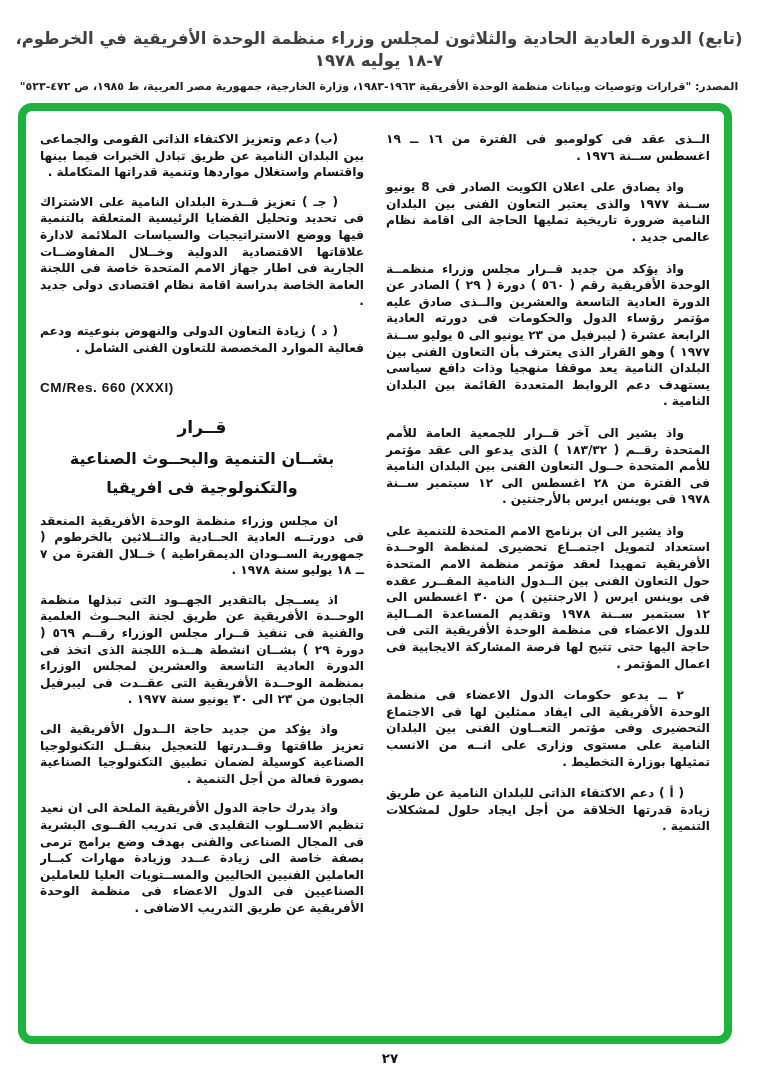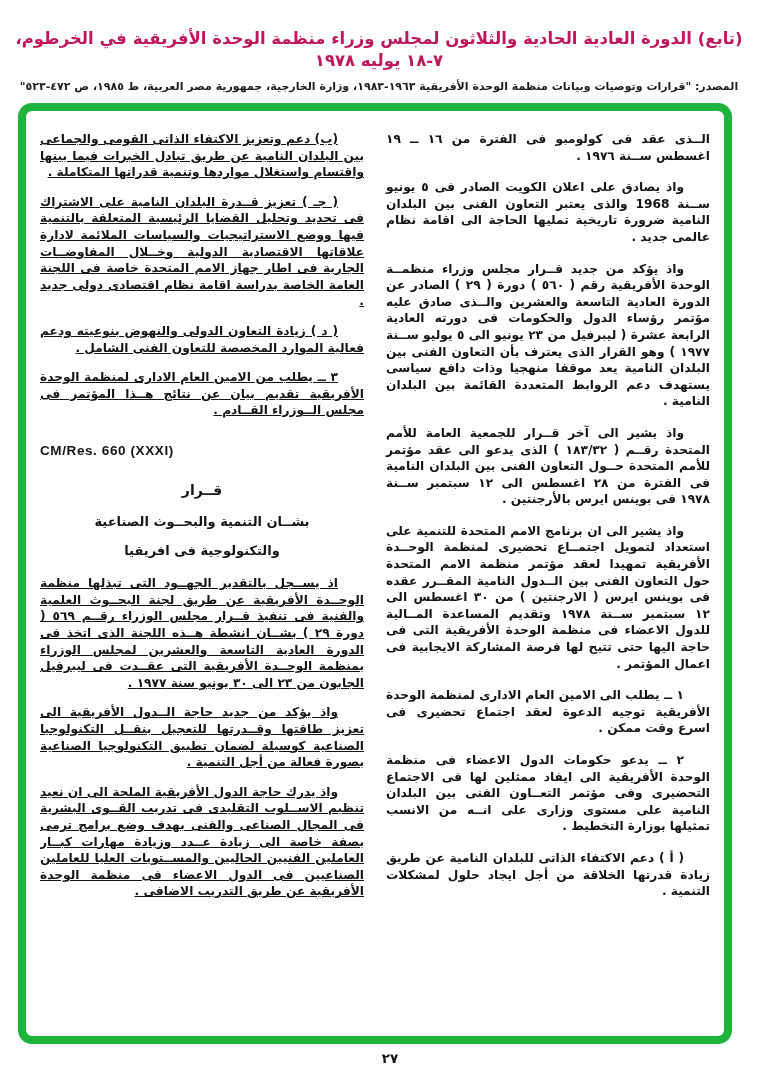--- a/index.html
+++ b/index.html
@@ -16,21 +16,21 @@
     position: absolute;
     top: 28px;
     left: 0;
     width: 758px;
     text-align: center;
     direction: rtl;
   }
   .header-title {
     font-size: 16.5px;
     font-weight: bold;
-    color: #be185d;
+    color: #404040;
     letter-spacing: 0;
     line-height: 1.35;
   }
   .header-source {
     margin-top: 7px;
     font-size: 11px;
     font-weight: bold;
     color: #1c1c1c;
   }
   
@@ -60,41 +60,41 @@
   .col {
     width: 324px;
     color: #141414;
     font-size: 12.2px;
     font-weight: bold;
     line-height: 16.6px;
     text-align: justify;
   }
   .para { margin: 0 0 15px 0; text-indent: 26px; }
   .para.no-indent { text-indent: 0; }
-  .para.tight { margin-bottom: 13px; text-decoration: underline; }
+  .para.tight { margin-bottom: 13px; }
   .code-line {
     direction: ltr;
     text-align: left;
     font-family: Liberation Sans, sans-serif;
     font-size: 13.5px;
     font-weight: bold;
     letter-spacing: 0.6px;
     margin: 24px 0 22px 0;
     text-indent: 0;
   }
   .decision-title {
     text-align: center;
     text-indent: 0;
-    font-size: 14px;
+    font-size: 17px;
     margin: 0 0 16px 0;
   }
   .decision-sub {
     text-align: center;
     text-indent: 0;
-    font-size: 13px;
+    font-size: 16px;
     margin: 12px 0 9px 0;
   }
   .decision-sub.last { margin-bottom: 16px; text-align: center; }
   
   .page-number {
     position: absolute;
     top: 1050px;
     left: 11px;
     width: 758px;
     text-align: center;
@@ -111,41 +111,40 @@
   <div class="header">
     <div class="header-title">(تابع) الدورة العادية الحادية والثلاثون لمجلس وزراء منظمة الوحدة الأفريقية في الخرطوم، ٧-١٨ يوليه ١٩٧٨</div>
     <div class="header-source">المصدر: "قرارات وتوصيات وبيانات منظمة الوحدة الأفريقية ١٩٦٣-١٩٨٣، وزارة الخارجية، جمهورية مصر العربية، ط ١٩٨٥، ص ٤٧٢-٥٢٣"</div>
   </div>
 
   <div class="frame">
     <div class="cols">
 
       <div class="col">
         <p class="para no-indent">الــذى عقد فى كولومبو فى الفترة من ١٦ ــ ١٩ اغسطس ســنة ١٩٧٦ .</p>
-        <p class="para">واذ يصادق على اعلان الكويت الصادر فى ٥ يونيو ســنة 1968 والذى يعتبر التعاون الفنى بين البلدان النامية ضرورة تاريخية تمليها الحاجة الى اقامة نظام عالمى جديد .</p>
+        <p class="para">واذ يصادق على اعلان الكويت الصادر فى 8 يونيو ســنة ١٩٧٧ والذى يعتبر التعاون الفنى بين البلدان النامية ضرورة تاريخية تمليها الحاجة الى اقامة نظام عالمى جديد .</p>
         <p class="para">واذ يؤكد من جديد قــرار مجلس وزراء منظمــة الوحدة الأفريقية رقم ( ٥٦٠ ) دورة ( ٢٩ ) الصادر عن الدورة العادية التاسعة والعشرين والــذى صادق عليه مؤتمر رؤساء الدول والحكومات فى دورته العادية الرابعة عشرة ( ليبرفيل من ٢٣ يونيو الى ٥ يوليو ســنة ١٩٧٧ ) وهو القرار الذى يعترف بأن التعاون الفنى بين البلدان النامية يعد موقفا منهجيا وذات دافع سياسى يستهدف دعم الروابط المتعددة القائمة بين البلدان النامية .</p>
         <p class="para">واذ يشير الى آخر قــرار للجمعية العامة للأمم المتحدة رقــم ( ١٨٣/٣٢ ) الذى يدعو الى عقد مؤتمر للأمم المتحدة حــول التعاون الفنى بين البلدان النامية فى الفترة من ٢٨ اغسطس الى ١٢ سبتمبر ســنة ١٩٧٨ فى بوينس ايرس بالأرجنتين .</p>
         <p class="para">واذ يشير الى ان برنامج الامم المتحدة للتنمية على استعداد لتمويل اجتمــاع تحضيرى لمنظمة الوحــدة الأفريقية تمهيدا لعقد مؤتمر منظمة الامم المتحدة حول التعاون الفنى بين الــدول النامية المقــرر عقده فى بوينس ايرس ( الارجنتين ) من ٣٠ اغسطس الى ١٢ سبتمبر ســنة ١٩٧٨ وتقديم المساعدة المــالية للدول الاعضاء فى منظمة الوحدة الأفريقية التى فى حاجة اليها حتى تتيح لها فرصة المشاركة الايجابية فى اعمال المؤتمر .</p>
-        <p class="para">١ ــ يطلب الى الامين العام الادارى لمنظمة الوحدة الأفريقية توجيه الدعوة لعقد اجتماع تحضيرى فى اسرع وقت ممكن .</p>
         <p class="para">٢ ــ يدعو حكومات الدول الاعضاء فى منظمة الوحدة الأفريقية الى ايفاد ممثلين لها فى الاجتماع التحضيرى وفى مؤتمر التعــاون الفنى بين البلدان النامية على مستوى وزارى على انــه من الانسب تمثيلها بوزارة التخطيط .</p>
         <p class="para">( أ ) دعم الاكتفاء الذاتى للبلدان النامية عن طريق زيادة قدرتها الخلاقة من أجل ايجاد حلول لمشكلات التنمية .</p>
       </div>
 
       <div class="col">
         <p class="para tight">(ب) دعم وتعزيز الاكتفاء الذاتى القومى والجماعى بين البلدان النامية عن طريق تبادل الخبرات فيما بينها واقتسام واستغلال مواردها وتنمية قدراتها المتكاملة .</p>
         <p class="para tight">( جـ ) تعزيز قــدرة البلدان النامية على الاشتراك فى تحديد وتحليل القضايا الرئيسية المتعلقة بالتنمية فيها ووضع الاستراتيجيات والسياسات الملائمة لادارة علاقاتها الاقتصادية الدولية وخــلال المفاوضــات الجارية فى اطار جهاز الامم المتحدة خاصة فى اللجنة العامة الخاصة بدراسة اقامة نظام اقتصادى دولى جديد .</p>
         <p class="para tight">( د ) زيادة التعاون الدولى والنهوض بنوعيته ودعم فعالية الموارد المخصصة للتعاون الفنى الشامل .</p>
-        <p class="para tight">٣ ــ يطلب من الامين العام الادارى لمنظمة الوحدة الأفريقية تقديم بيان عن نتائج هــذا المؤتمر فى مجلس الــوزراء القــادم .</p>
 
         <p class="code-line">CM/Res. 660 (XXXI)</p>
 
         <p class="decision-title">قــرار</p>
         <p class="decision-sub">بشــان التنمية والبحــوث الصناعية</p>
         <p class="decision-sub last">والتكنولوجية فى افريقيا</p>
 
+        <p class="para tight">ان مجلس وزراء منظمة الوحدة الأفريقية المنعقد فى دورتــه العادية الحــادية والثــلاثين بالخرطوم ( جمهورية الســودان الديمقراطية ) خــلال الفترة من ٧ ــ ١٨ يوليو سنة ١٩٧٨ .</p>
         <p class="para tight">اذ يســجل بالتقدير الجهــود التى تبذلها منظمة الوحــدة الأفريقية عن طريق لجنة البحــوث العلمية والفنية فى تنفيذ قــرار مجلس الوزراء رقــم ٥٦٩ ( دورة ٢٩ ) بشــان انشطة هــذه اللجنة الذى اتخذ فى الدورة العادية التاسعة والعشرين لمجلس الوزراء بمنظمة الوحــدة الأفريقية التى عقــدت فى ليبرفيل الجابون من ٢٣ الى ٣٠ يونيو سنة ١٩٧٧ .</p>
         <p class="para tight">واذ يؤكد من جديد حاجة الــدول الأفريقية الى تعزيز طاقتها وقــدرتها للتعجيل بنقــل التكنولوجيا الصناعية كوسيلة لضمان تطبيق التكنولوجيا الصناعية بصورة فعالة من أجل التنمية .</p>
         <p class="para tight">واذ يدرك حاجة الدول الأفريقية الملحة الى ان نعيد تنظيم الاســلوب التقليدى فى تدريب القــوى البشرية فى المجال الصناعى والفنى بهدف وضع برامج ترمى بصفة خاصة الى زيادة عــدد وزيادة مهارات كبــار العاملين الفنيين الحاليين والمســتويات العليا للعاملين الصناعيين فى الدول الاعضاء فى منظمة الوحدة الأفريقية عن طريق التدريب الاضافى .</p>
       </div>
 
     </div>
   </div>
 
   <div class="page-number">٢٧</div>
 

